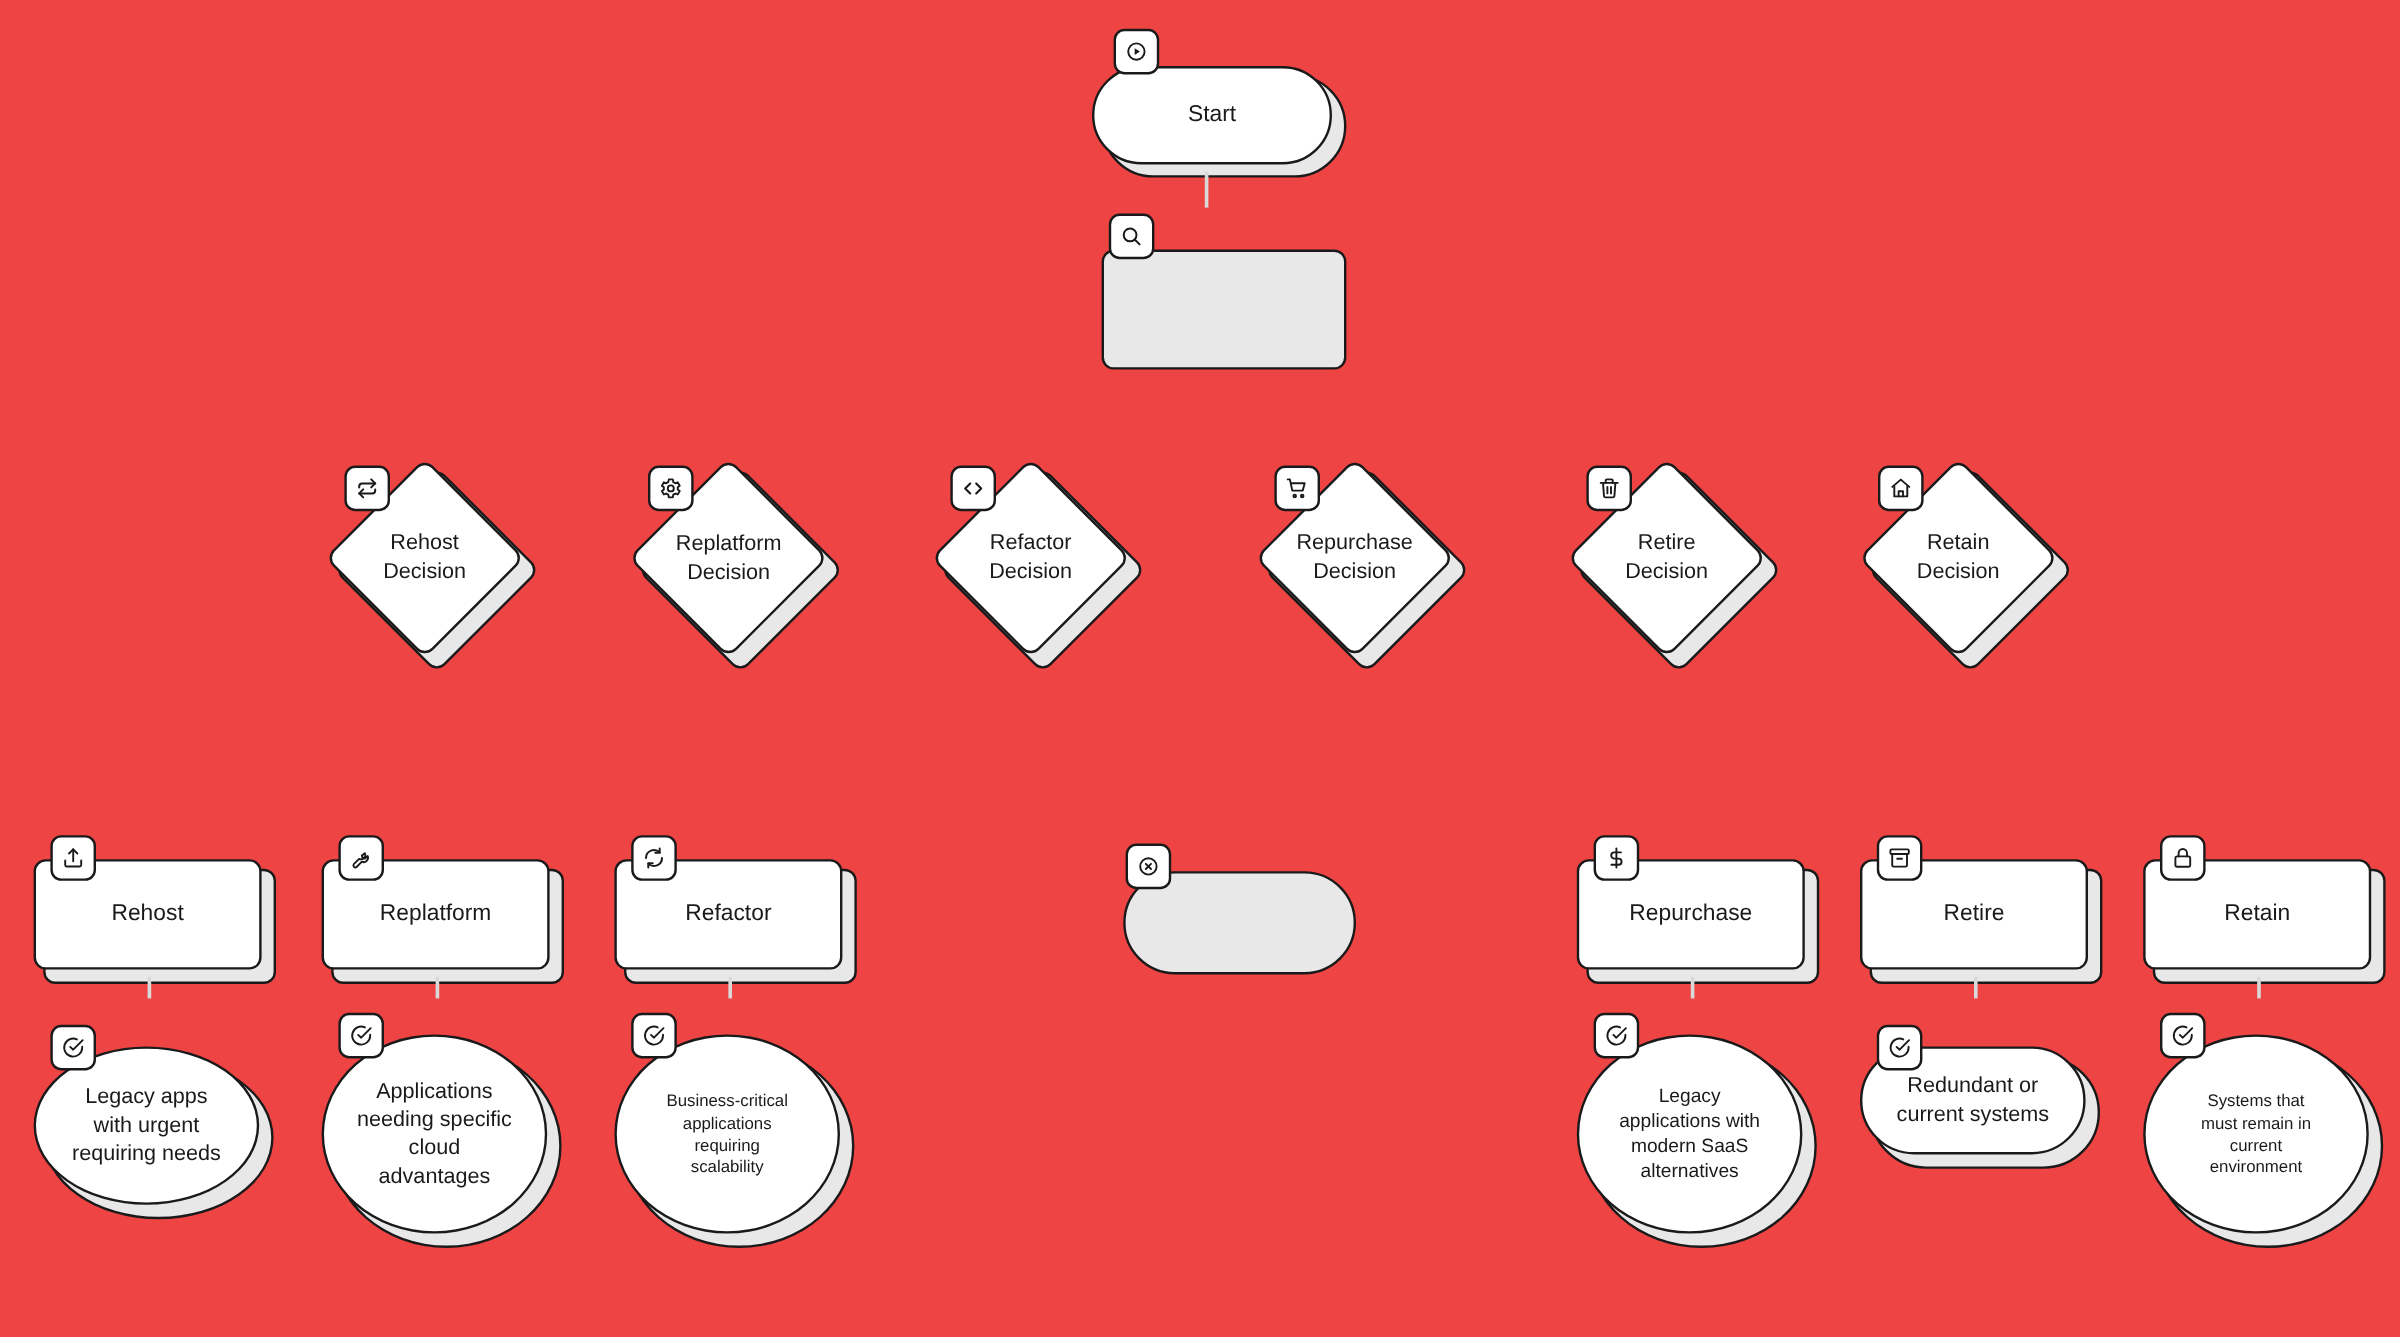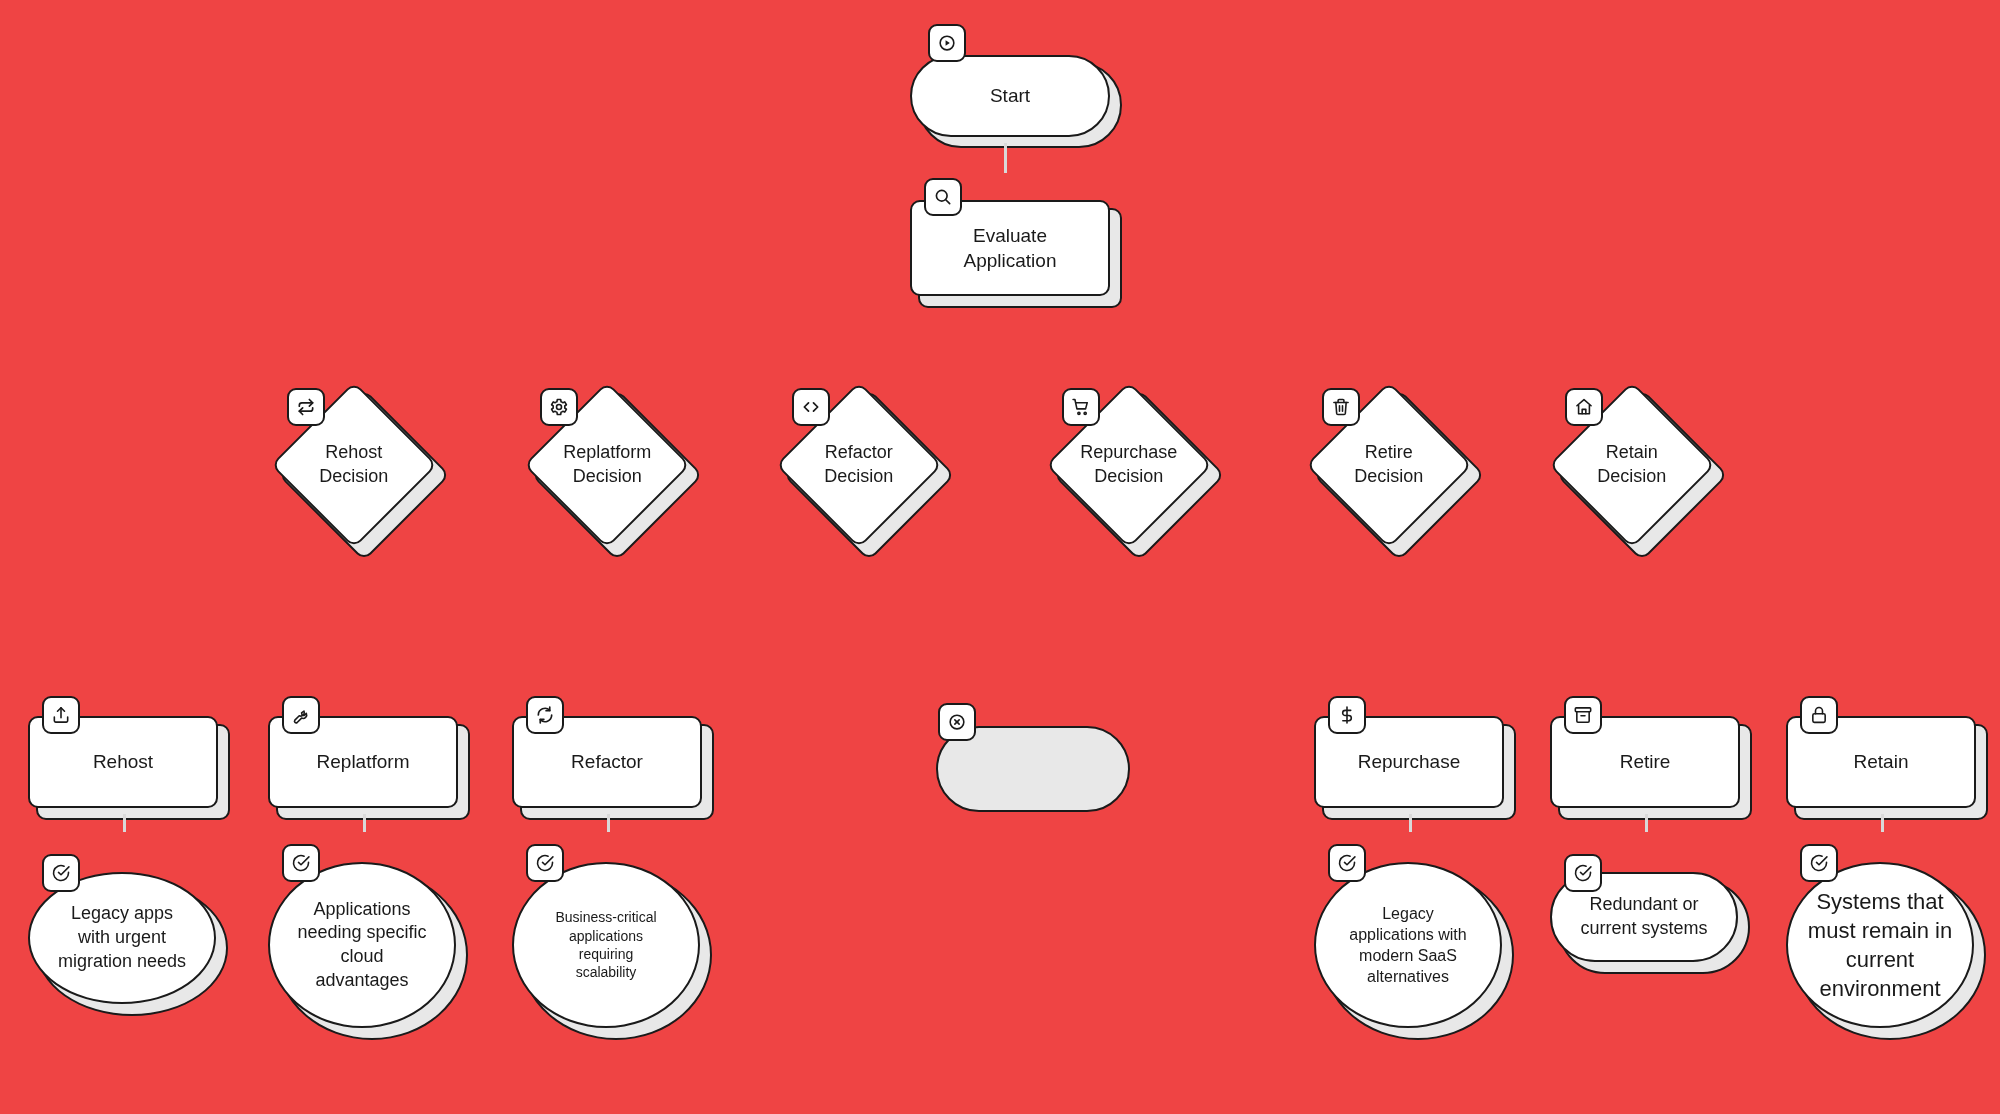--- a/index.html
+++ b/index.html
@@ -102,24 +102,20 @@
     <span class="label">Start</span>
   </div>
   <div class="badge" style="left:928px; top:24px;">
     <svg viewBox="0 0 24 24" fill="none" stroke="#1a1a1a" stroke-width="1.9" stroke-linecap="round" stroke-linejoin="round">
       <circle cx="12" cy="12" r="8.2"></circle>
         <path d="M10.3 8.6 L15.4 12 L10.3 15.4 Z" fill="#1a1a1a" stroke="none"></path>
     </svg>
   </div>
 
   <div class="shadow rect" style="left:918px; top:208px; width:200px; height:96px;"></div>
-  <div class="node rect" style="left:910px; top:200px; width:200px; height:96px;">
-    <span class="label">Evaluate
-Application</span>
-  </div>
   <div class="badge" style="left:924px; top:178px;">
     <svg viewBox="0 0 24 24" fill="none" stroke="#1a1a1a" stroke-width="2" stroke-linecap="round" stroke-linejoin="round">
       <circle cx="10.5" cy="10.5" r="6.4"></circle>
         <line x1="15.3" y1="15.3" x2="20" y2="20"></line>
     </svg>
   </div>
 
   <div id="decision-layer">
       <div class="shadow diamond" style="left: 303px; top: 414px; width: 118px; height: 118px;"></div>
       <div class="node diamond" style="left: 295px; top: 406px; width: 118px; height: 118px; font-size: 18px;">
@@ -269,21 +265,21 @@
         <line x1="9.4" y1="9.4" x2="14.6" y2="14.6"></line>
         <line x1="14.6" y1="9.4" x2="9.4" y2="14.6"></line>
     </svg>
   </div>
 
   <div id="description-layer">
       <div class="shadow ellipse" style="left: 36px; top: 880px; width: 188px; height: 132px;"></div>
       <div class="node ellipse" style="left: 28px; top: 872px; width: 188px; height: 132px; font-size: 18px;">
         <span class="label">Legacy apps
 with urgent
-migration needs</span>
+requiring needs</span>
       </div>
       <div class="badge" style="left: 42px; top: 854px;">
         <svg viewBox="0 0 24 24" fill="none" stroke="#1a1a1a" stroke-width="1.9" stroke-linecap="round" stroke-linejoin="round">
           <path d="M21 11.2V12a9 9 0 1 1-5.3-8.2"></path>
           <polyline points="21.5 4.6 12 14.1 9 11.3"></polyline>
         </svg>
       </div>
       <div class="shadow ellipse" style="left: 276px; top: 870px; width: 188px; height: 166px;"></div>
       <div class="node ellipse" style="left: 268px; top: 862px; width: 188px; height: 166px; font-size: 18px;">
         <span class="label">Applications
@@ -328,21 +324,21 @@
         <span class="label">Redundant or
 current systems</span>
       </div>
       <div class="badge" style="left: 1564px; top: 854px;">
         <svg viewBox="0 0 24 24" fill="none" stroke="#1a1a1a" stroke-width="1.9" stroke-linecap="round" stroke-linejoin="round">
           <path d="M21 11.2V12a9 9 0 1 1-5.3-8.2"></path>
           <polyline points="21.5 4.6 12 14.1 9 11.3"></polyline>
         </svg>
       </div>
       <div class="shadow ellipse" style="left: 1794px; top: 870px; width: 188px; height: 166px;"></div>
-      <div class="node ellipse" style="left: 1786px; top: 862px; width: 188px; height: 166px; font-size: 22px;">
+      <div class="node ellipse" style="left: 1786px; top: 862px; width: 188px; height: 166px; font-size: 14px;">
         <span class="label">Systems that
 must remain in
 current
 environment</span>
       </div>
       <div class="badge" style="left: 1800px; top: 844px;">
         <svg viewBox="0 0 24 24" fill="none" stroke="#1a1a1a" stroke-width="1.9" stroke-linecap="round" stroke-linejoin="round">
           <path d="M21 11.2V12a9 9 0 1 1-5.3-8.2"></path>
           <polyline points="21.5 4.6 12 14.1 9 11.3"></polyline>
         </svg>

